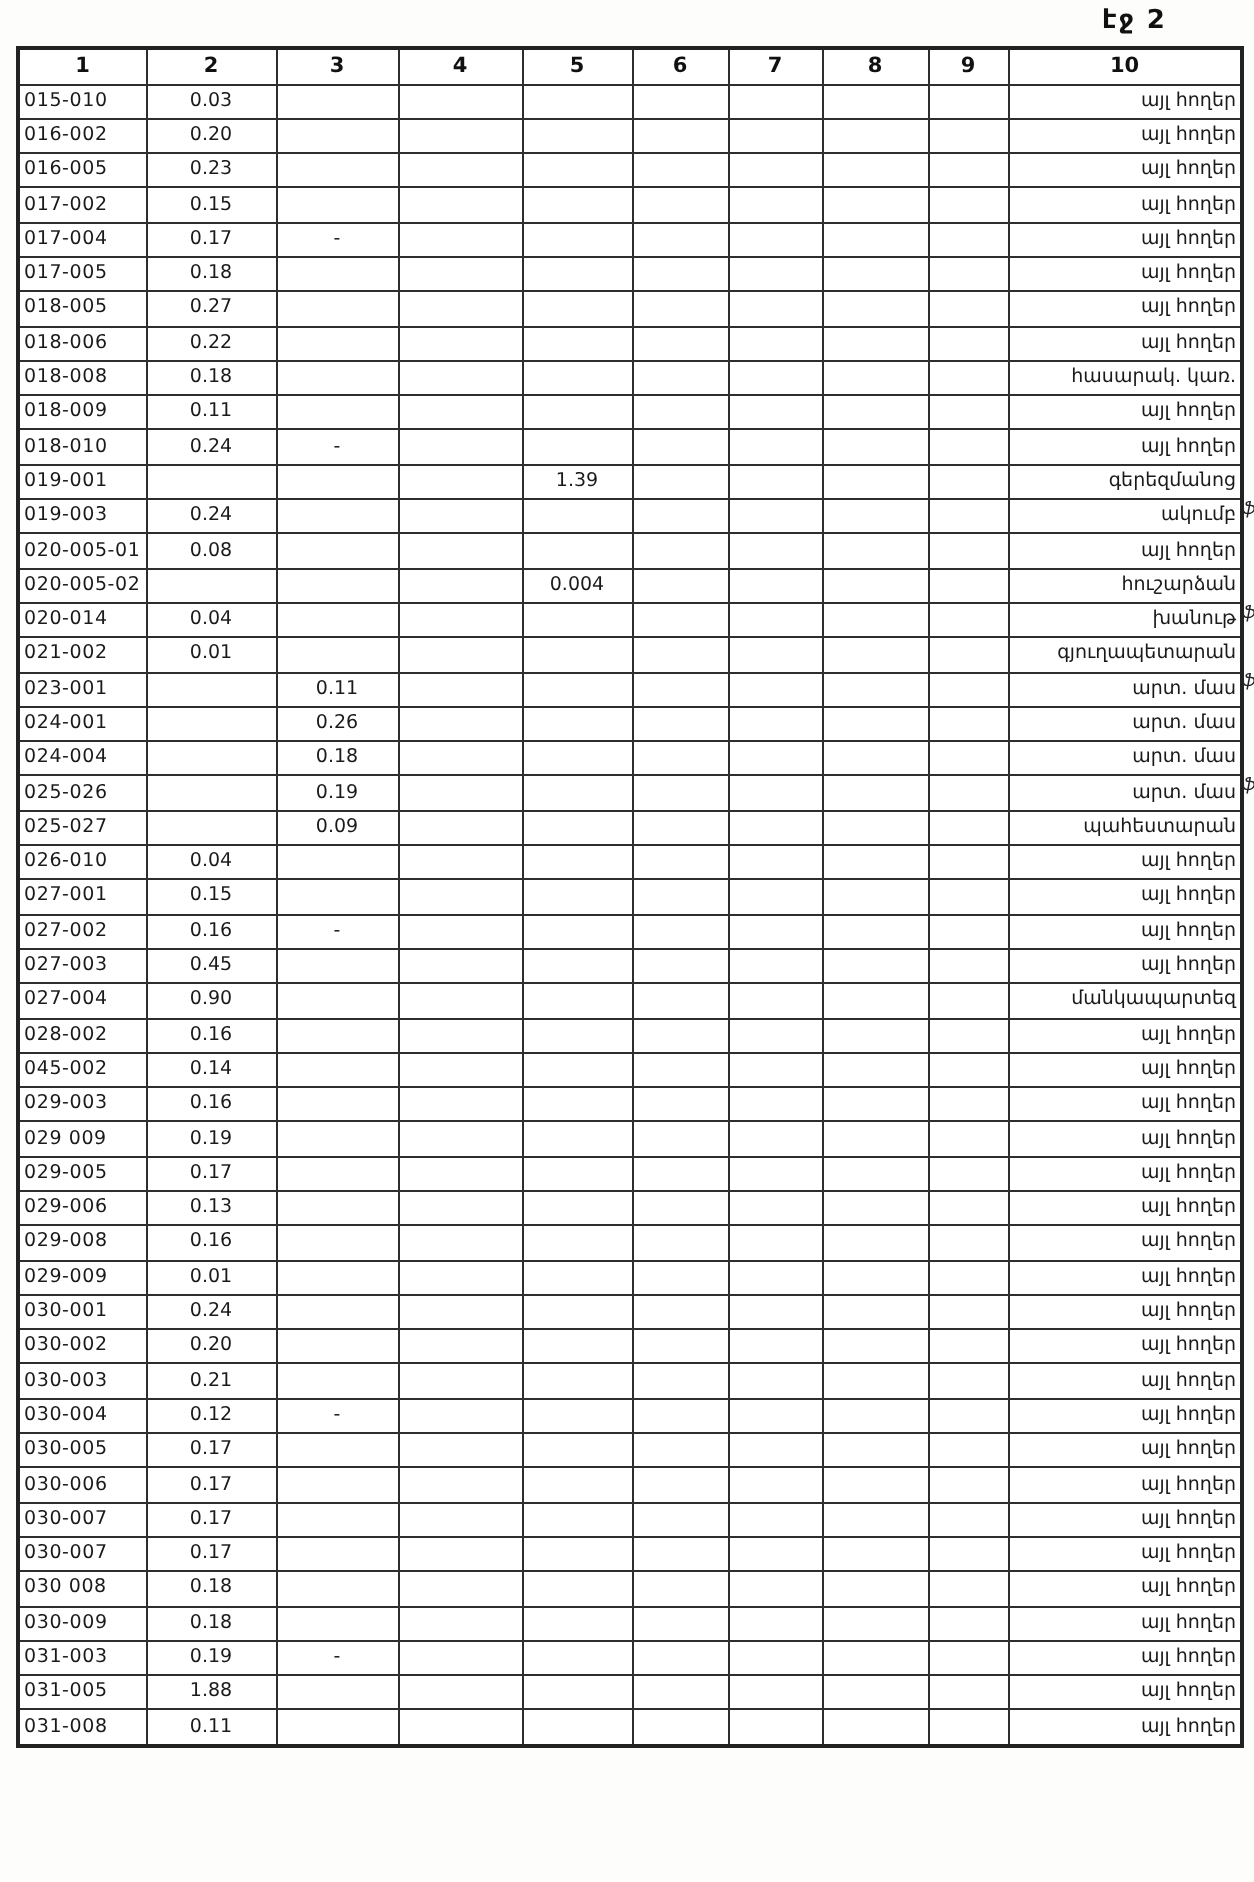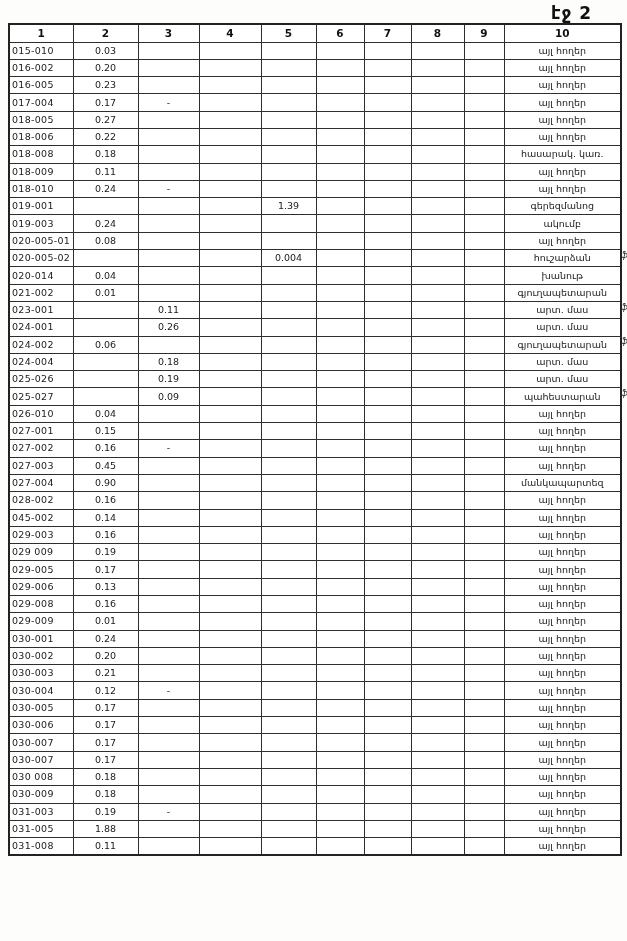--- a/index.html
+++ b/index.html
@@ -5,21 +5,21 @@
   html,body{margin:0;padding:0;}
   body{
     width:627px;height:941px;position:relative;
     background:#fdfdfb;
     font-family:"DejaVu Sans",sans-serif;
     color:#161616;
     overflow:hidden;
   }
   .page-label{
     position:absolute;top:3px;left:551px;
-    font-size:17px;font-weight:bold;letter-spacing:1px;color:#111;
+    font-size:13px;font-weight:bold;letter-spacing:1px;color:#111;
   }
   table.doc-table{
     position:absolute;left:8px;top:23px;
     border-collapse:collapse;table-layout:fixed;
     width:612px;
     background:#fff;
   }
   table.doc-table th, table.doc-table td{
     border:1px solid #2e2e2e;
     height:16.3px;
@@ -29,21 +29,21 @@
     overflow:hidden;white-space:nowrap;
     color:#1a1a1a;
   }
   table.doc-table{border:2px solid #222;}
   table.doc-table th{
     font-size:10.5px;font-weight:bold;text-align:center;
     height:16.5px;color:#111;
   }
   td.col1{text-align:left;padding-left:4px;letter-spacing:0.3px;margin-left:37px;}
   td.colmid{text-align:center;}
-  td.col10{text-align:center;padding-left:3px;font-size:9.3px;}
+  td.col10{text-align:right;padding-left:3px;font-size:9.3px;}
   .margin-note{
     position:absolute;left:621px;width:10px;
     font-size:8.5px;color:#222;font-style:italic;
   }
 </style>
 </head>
 <body>
 
 <div>
   <div class="page-label">էջ 2</div>
@@ -106,32 +106,56 @@
           <td class="colmid"></td>
           <td class="colmid"></td>
           <td class="colmid"></td>
           <td class="colmid"></td>
           <td class="colmid"></td>
           <td class="colmid"></td>
           <td class="colmid"></td>
           <td class="col10">այլ հողեր</td>
         </tr>
         <tr>
+          <td class="col1">017-002</td>
+          <td class="colmid">0.15</td>
+          <td class="colmid"></td>
+          <td class="colmid"></td>
+          <td class="colmid"></td>
+          <td class="colmid"></td>
+          <td class="colmid"></td>
+          <td class="colmid"></td>
+          <td class="colmid"></td>
+          <td class="col10">այլ հողեր</td>
+        </tr>
+        <tr>
           <td class="col1">017-004</td>
           <td class="colmid">0.17</td>
           <td class="colmid">-</td>
           <td class="colmid"></td>
           <td class="colmid"></td>
           <td class="colmid"></td>
           <td class="colmid"></td>
           <td class="colmid"></td>
           <td class="colmid"></td>
           <td class="col10">այլ հողեր</td>
         </tr>
         <tr>
+          <td class="col1">017-005</td>
+          <td class="colmid">0.18</td>
+          <td class="colmid"></td>
+          <td class="colmid"></td>
+          <td class="colmid"></td>
+          <td class="colmid"></td>
+          <td class="colmid"></td>
+          <td class="colmid"></td>
+          <td class="colmid"></td>
+          <td class="col10">այլ հողեր</td>
+        </tr>
+        <tr>
           <td class="col1">018-005</td>
           <td class="colmid">0.27</td>
           <td class="colmid"></td>
           <td class="colmid"></td>
           <td class="colmid"></td>
           <td class="colmid"></td>
           <td class="colmid"></td>
           <td class="colmid"></td>
           <td class="colmid"></td>
           <td class="col10">այլ հողեր</td>
@@ -272,32 +296,20 @@
           <td class="col1">024-001</td>
           <td class="colmid"></td>
           <td class="colmid">0.26</td>
           <td class="colmid"></td>
           <td class="colmid"></td>
           <td class="colmid"></td>
           <td class="colmid"></td>
           <td class="colmid"></td>
           <td class="colmid"></td>
           <td class="col10">արտ. մաս</td>
-        </tr>
-        <tr>
-          <td class="col1">024-002</td>
-          <td class="colmid">0.06</td>
-          <td class="colmid"></td>
-          <td class="colmid"></td>
-          <td class="colmid"></td>
-          <td class="colmid"></td>
-          <td class="colmid"></td>
-          <td class="colmid"></td>
-          <td class="colmid"></td>
-          <td class="col10">գյուղապետարան</td>
         </tr>
         <tr>
           <td class="col1">024-004</td>
           <td class="colmid"></td>
           <td class="colmid">0.18</td>
           <td class="colmid"></td>
           <td class="colmid"></td>
           <td class="colmid"></td>
           <td class="colmid"></td>
           <td class="colmid"></td>

